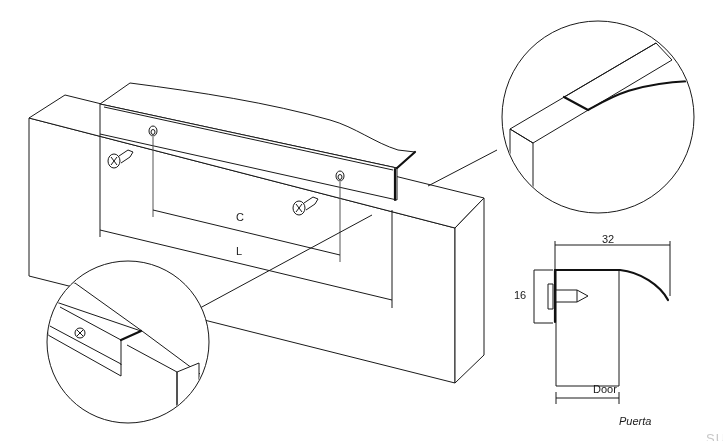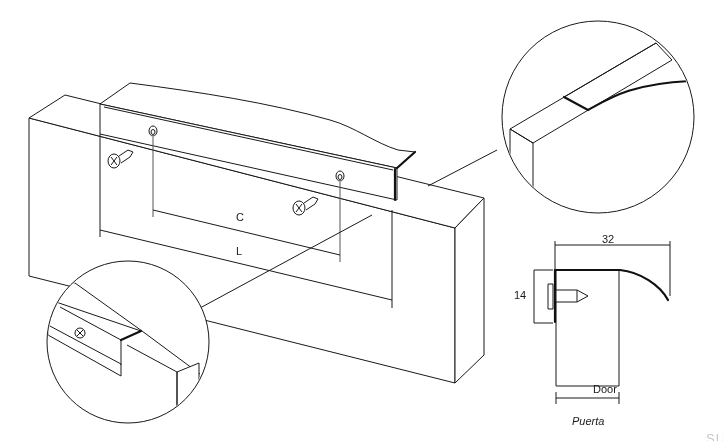--- a/index.html
+++ b/index.html
@@ -3,21 +3,21 @@
   <meta charset="utf-8">
   <style>
     html, body { margin: 0; padding: 0; background: #ffffff; }
     body { width: 723px; height: 441px; overflow: hidden; position: relative; font-family: "Liberation Sans", sans-serif; }
     svg { position: absolute; left: 0; top: 0; }
     .ln { stroke: #1a1a1a; stroke-width: 1; fill: none; stroke-linejoin: round; }
     .ln-thick { stroke: #111; stroke-width: 2.2; fill: none; stroke-linecap: round; }
     .ln-gray { stroke: #555; stroke-width: 1; fill: none; }
     .fill-w { fill: #ffffff; }
     .lbl { position: absolute; font-size: 11px; color: #1a1a1a; font-family: "Liberation Sans", sans-serif; line-height: 1; }
-    .lbl-it { font-style: italic; }
+    .lbl-it { font-style: italic; margin-left: 47px; }
     .wm { position: absolute; font-size: 13px; color: #c8c8c8; font-family: "Liberation Sans", sans-serif; letter-spacing: 1px; }
   </style>
 </head>
 <body>
 
 <svg width="723" height="441" viewBox="0 0 723 441">
 
   <g>
 
     <polygon class="ln fill-w" points="29,118 455,228 455,383 29,276"></polygon>
@@ -138,16 +138,16 @@
 
     <line class="ln" x1="556" y1="398" x2="619" y2="398"></line>
     <line class="ln" x1="556" y1="392" x2="556" y2="404"></line>
     <line class="ln" x1="619" y1="392" x2="619" y2="404"></line>
   </g>
 </svg>
 
 <span class="lbl" style="left:236px;top:212px;">C</span>
 <span class="lbl" style="left:236px;top:246px;">L</span>
 <span class="lbl" style="left:602px;top:234px;">32</span>
-<span class="lbl" style="left:514px;top:290px;">14</span>
+<span class="lbl" style="left:514px;top:290px;">16</span>
 <span class="lbl" style="left:573px;top:384px;padding-left:20px;">Door</span>
 <span class="lbl lbl-it" style="left:572px;top:416px;">Puerta</span>
 <span class="wm" style="left:706px;top:431px;">SU</span>
 
 </body></html>

